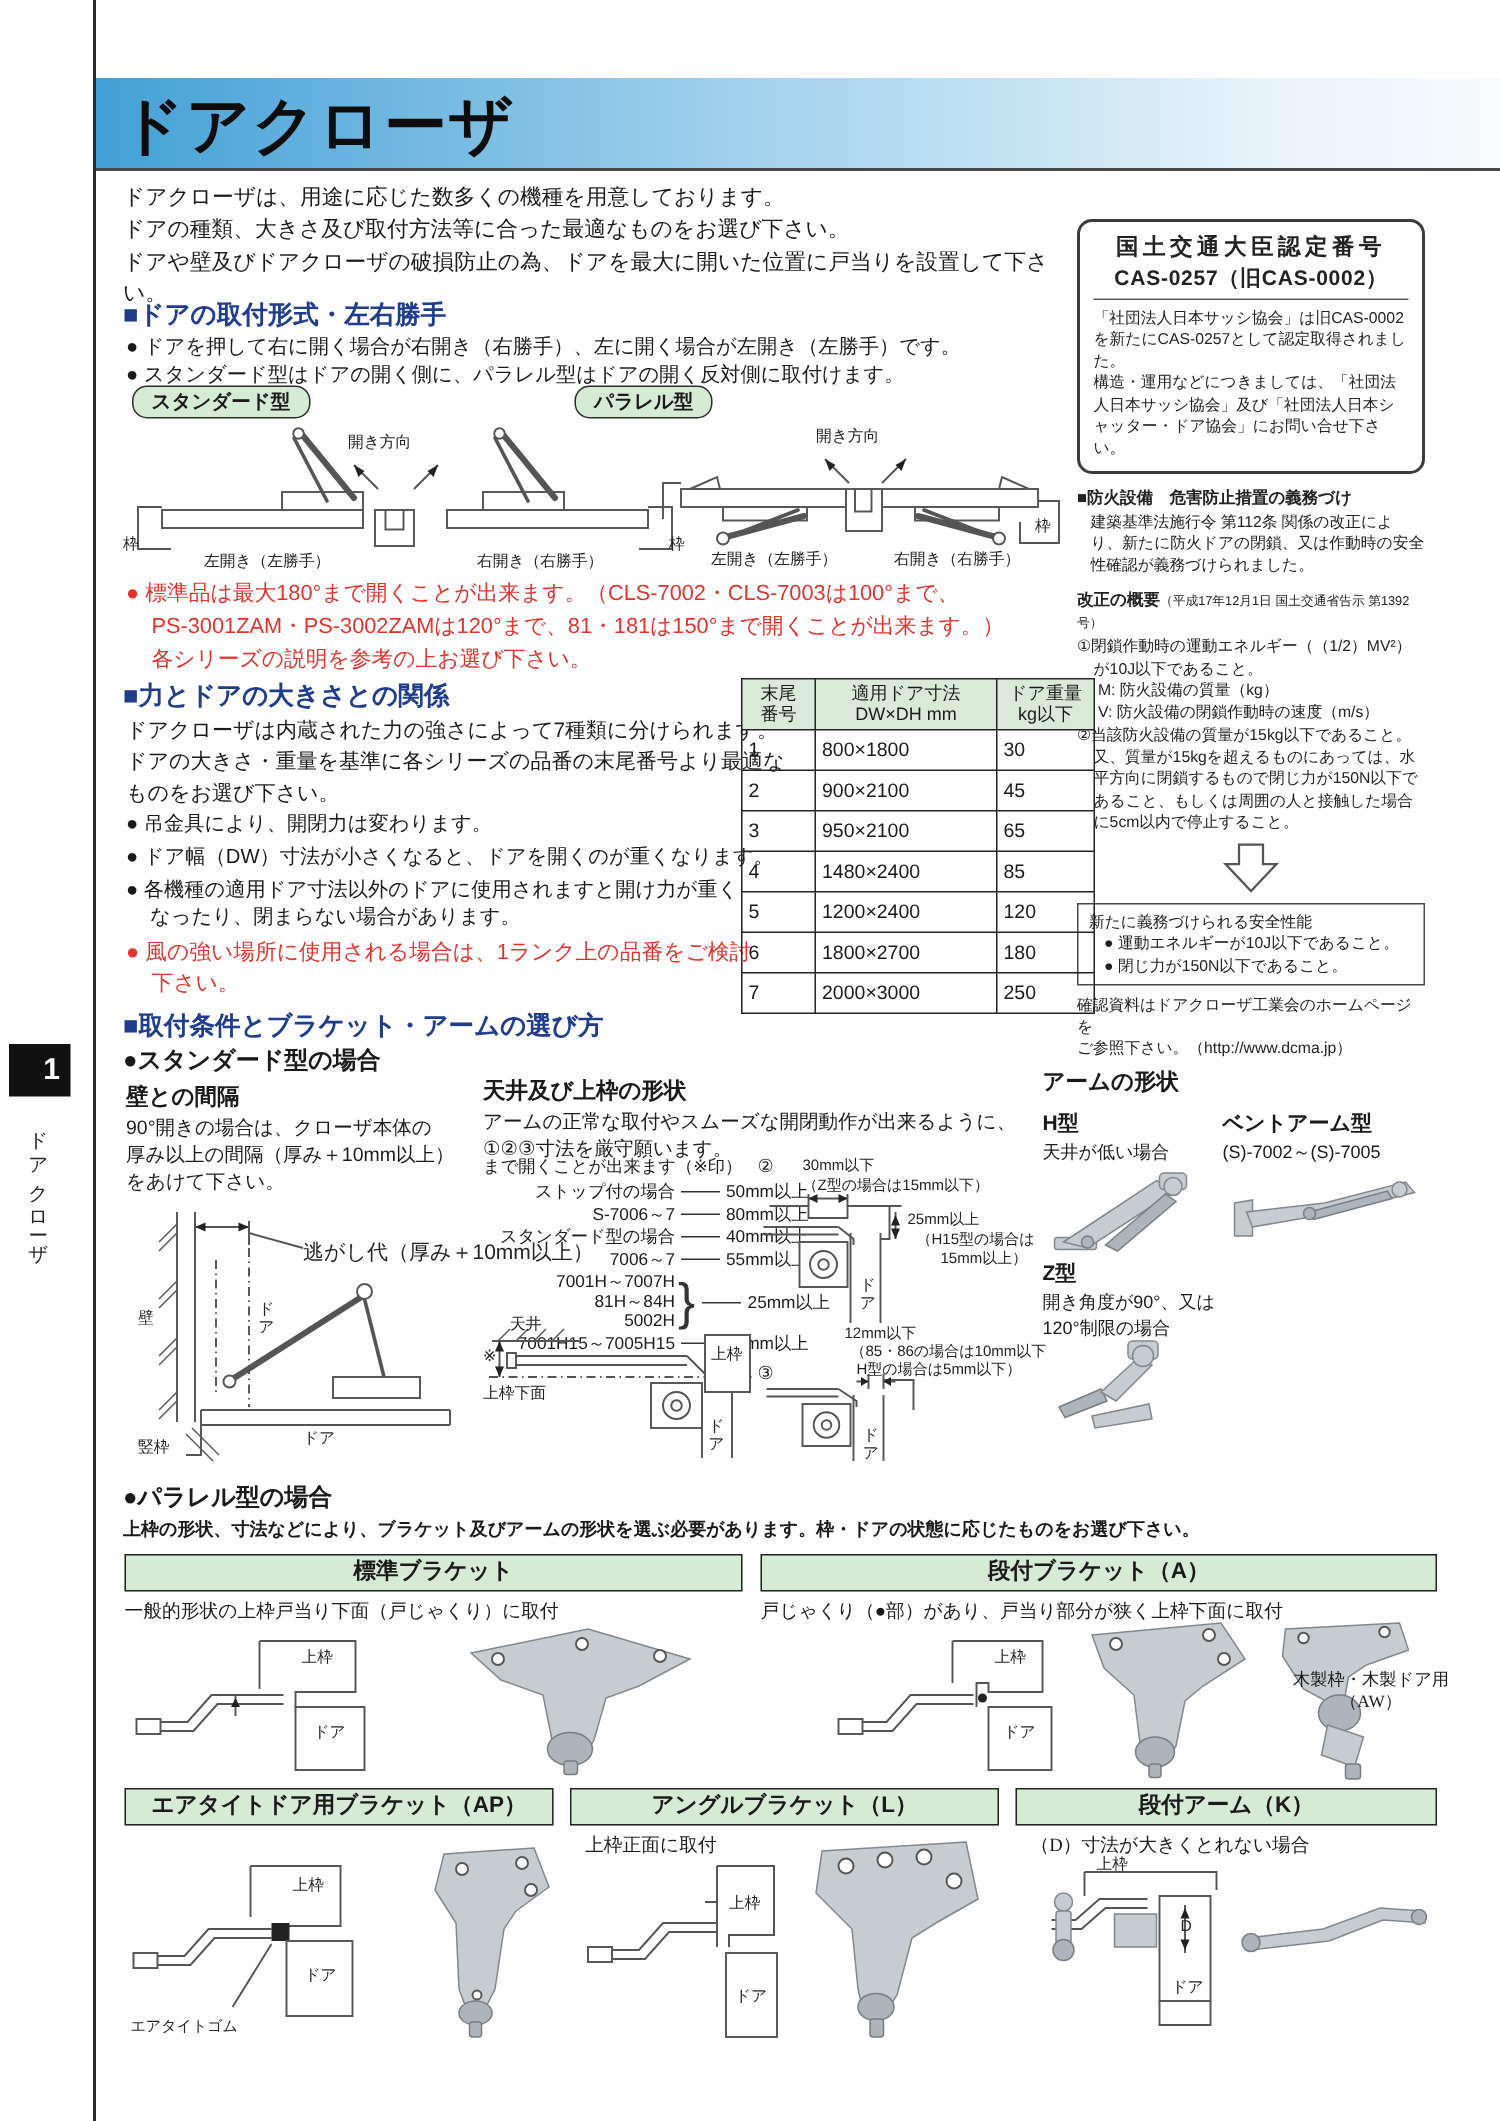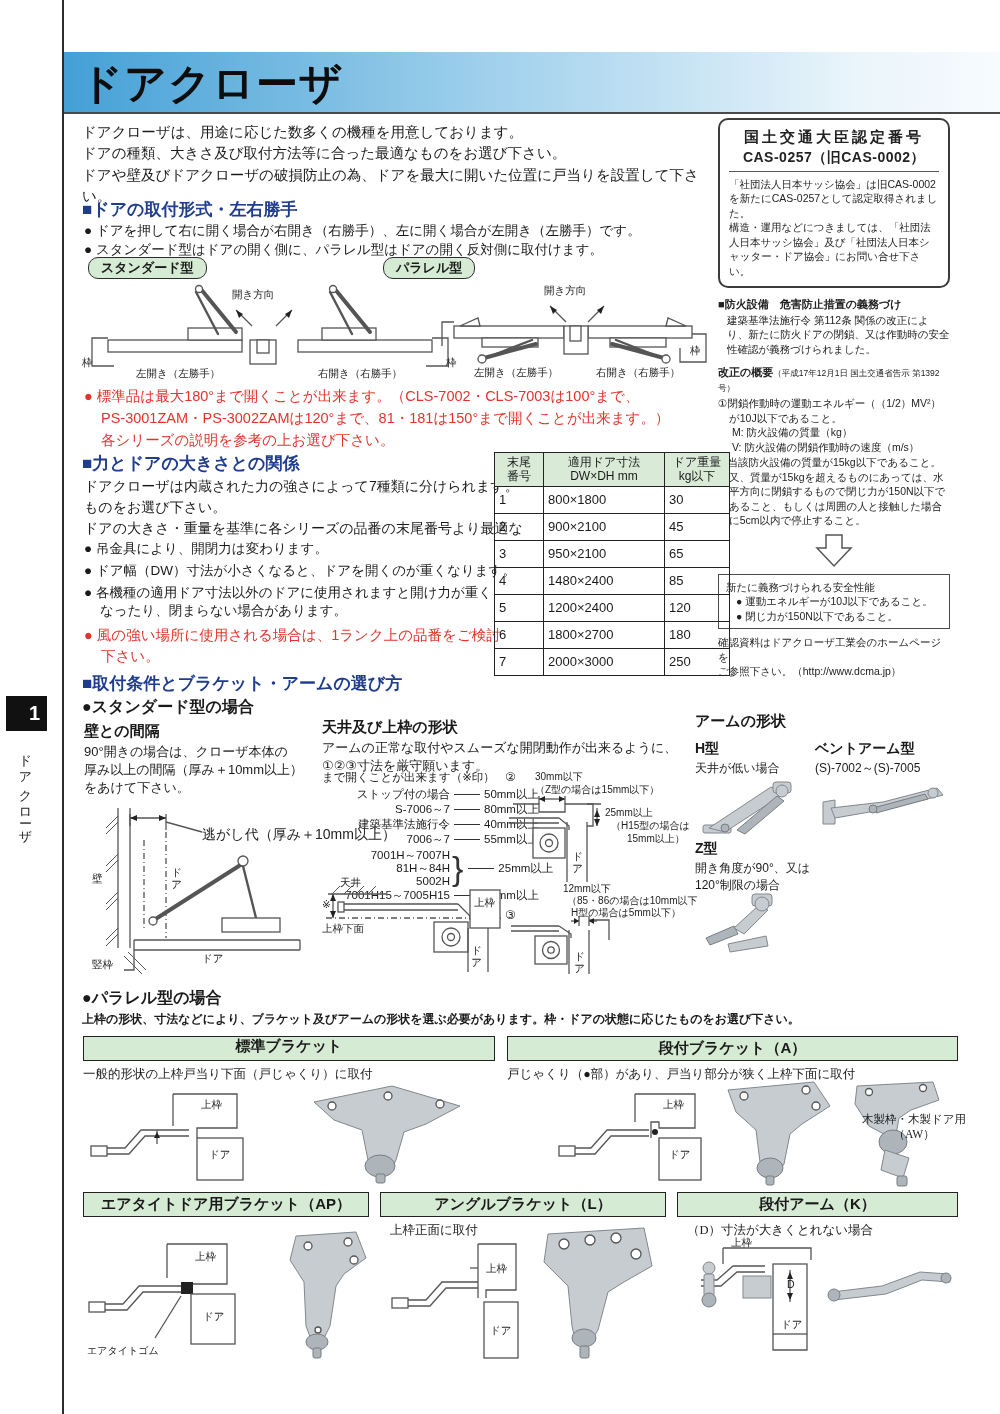--- a/index.html
+++ b/index.html
@@ -19,21 +19,21 @@
   .bluehead{color:#1F3C8E;font-weight:bold;font-size:17px;}
   .red{color:#E5332C;}
   .b{font-weight:bold;}
   .bullet{font-size:13.5px;line-height:1.35;}
   .pill{position:absolute;background:#D6EBD4;border:1.5px solid #2d2d2d;border-radius:10px;
         padding:1px 12px;font-size:13px;font-weight:bold;}
   .rednote{position:absolute;left:84px;top:386px;font-size:14.5px;line-height:1.5;color:#E5332C;}
   .rednote .ind{padding-left:17px;}
   
   .rp{position:absolute;left:718px;top:118px;width:232px;font-size:10.5px;line-height:1.38;color:#222;}
-  .certbox{border:2px solid #3c3c3c;border-radius:10px;padding:7px 9px 8px 9px;}
+  .certbox{border:2px solid #3c3c3c;border-radius:10px;padding:7px 9px 8px 9px;margin-top:28px;}
   .certbox .t1{text-align:center;font-size:15px;font-weight:bold;letter-spacing:3px;}
   .certbox .t2{text-align:center;font-size:14px;font-weight:bold;letter-spacing:.5px;
                border-bottom:1px solid #555;padding-bottom:4px;margin-bottom:5px;}
   .firehead{font-weight:bold;font-size:11px;margin-top:9px;}
   .fireind{padding-left:9px;}
   .revhead{margin-top:9px;font-size:11px;font-weight:bold;}
   .revnote{font-size:8.5px;font-weight:normal;}
   .revitem{padding-left:11px;text-indent:-11px;margin-top:1px;}
   .mv{padding-left:14px;}
   .dwn{margin:6px auto 6px auto;display:block;}
@@ -189,22 +189,22 @@
 
   <div class="rednote">
     <div>● 標準品は最大180°まで開くことが出来ます。（CLS-7002・CLS-7003は100°まで、</div>
     <div class="ind">PS-3001ZAM・PS-3002ZAMは120°まで、81・181は150°まで開くことが出来ます。）</div>
     <div class="ind">各シリーズの説明を参考の上お選び下さい。</div>
   </div>
 
   <div class="abs bluehead" style="left:82px;top:452px;">■力とドアの大きさとの関係</div>
   <div class="abs" style="left:84px;top:476px;font-size:14px;line-height:1.5;">
     <div>ドアクローザは内蔵された力の強さによって7種類に分けられます。</div>
+    <div>ドアの大きさ・重量を基準に各シリーズの品番の末尾番号より最適な</div>
     <div>ものをお選び下さい。</div>
-    <div>ドアの大きさ・重量を基準に各シリーズの品番の末尾番号より最適な</div>
   </div>
   <div class="abs bullet" style="left:84px;top:540px;">● 吊金具により、開閉力は変わります。</div>
   <div class="abs bullet" style="left:84px;top:562px;">● ドア幅（DW）寸法が小さくなると、ドアを開くのが重くなります。</div>
   <div class="abs bullet" style="left:84px;top:584px;">
     <div>● 各機種の適用ドア寸法以外のドアに使用されますと開け力が重く</div>
     <div style="padding-left:16px;">なったり、閉まらない場合があります。</div>
   </div>
   <div class="abs bullet red" style="left:84px;top:625px;font-size:14.5px;line-height:1.45;">
     <div>● 風の強い場所に使用される場合は、1ランク上の品番をご検討</div>
     <div style="padding-left:17px;">下さい。</div>
@@ -327,21 +327,21 @@
         <span class="gl">ストップ付の場合</span>
         <span class="gdash"></span>
         <span class="gv">50mm以上</span>
       </div>
     <div class="gaprow">
         <span class="gl">S-7006～7</span>
         <span class="gdash"></span>
         <span class="gv">80mm以上</span>
       </div>
     <div class="gaprow">
-        <span class="gl">建築基準法施行令</span>
+        <span class="gl">スタンダード型の場合</span>
         <span class="gdash"></span>
         <span class="gv">40mm以上</span>
       </div>
     <div class="gaprow">
         <span class="gl">7006～7</span>
         <span class="gdash"></span>
         <span class="gv">55mm以上</span>
       </div>
     <div class="gapgroup">
       <span class="ggl">
@@ -479,21 +479,21 @@
       <polygon points="6,46 34,34 38,42 10,53" class="dgray"></polygon>
       <polygon points="34,36 58,14 68,18 44,42" class="gray"></polygon>
       <rect x="52" y="2" width="20" height="12" rx="3" class="gray"></rect>
       <circle cx="62" cy="12" r="7" class="gray"></circle>
     </svg>
   </div>
 
   <div class="abs b" style="left:82px;top:988px;font-size:16px;">●パラレル型の場合</div>
   <div class="abs" style="left:82px;top:1011px;font-size:12px;width:880px;font-weight:bold;">上枠の形状、寸法などにより、ブラケット及びアームの形状を選ぶ必要があります。枠・ドアの状態に応じたものをお選び下さい。</div>
 
-  <div class="gbar" style="left:83px;top:1036px;width:412px;font-family:Liberation Mono, monospace;">標準ブラケット</div>
+  <div class="gbar" style="left:83px;top:1036px;width:412px;">標準ブラケット</div>
   <div class="gbar" style="left:507px;top:1036px;width:451px;">段付ブラケット（A）</div>
   <div class="pdesc" style="left:83px;top:1066px;">一般的形状の上枠戸当り下面（戸じゃくり）に取付</div>
   <div class="pdesc" style="left:507px;top:1066px;">戸じゃくり（●部）があり、戸当り部分が狭く上枠下面に取付</div>
 
   <div class="diag" style="left:85px;top:1086px;width:205px;height:96px;">
     <svg width="205" height="96" viewBox="0 0 205 96">
       <rect x="6" y="60" width="16" height="10" class="wf"></rect>
       <polyline points="8,60 8,54 100,54" style="stroke:none"></polyline>
       <polyline points="22,62 40,62 56,44 104,44" style="fill:none" stroke-width="3"></polyline>
       <polyline points="22,68 44,68 60,50 104,50"></polyline>

